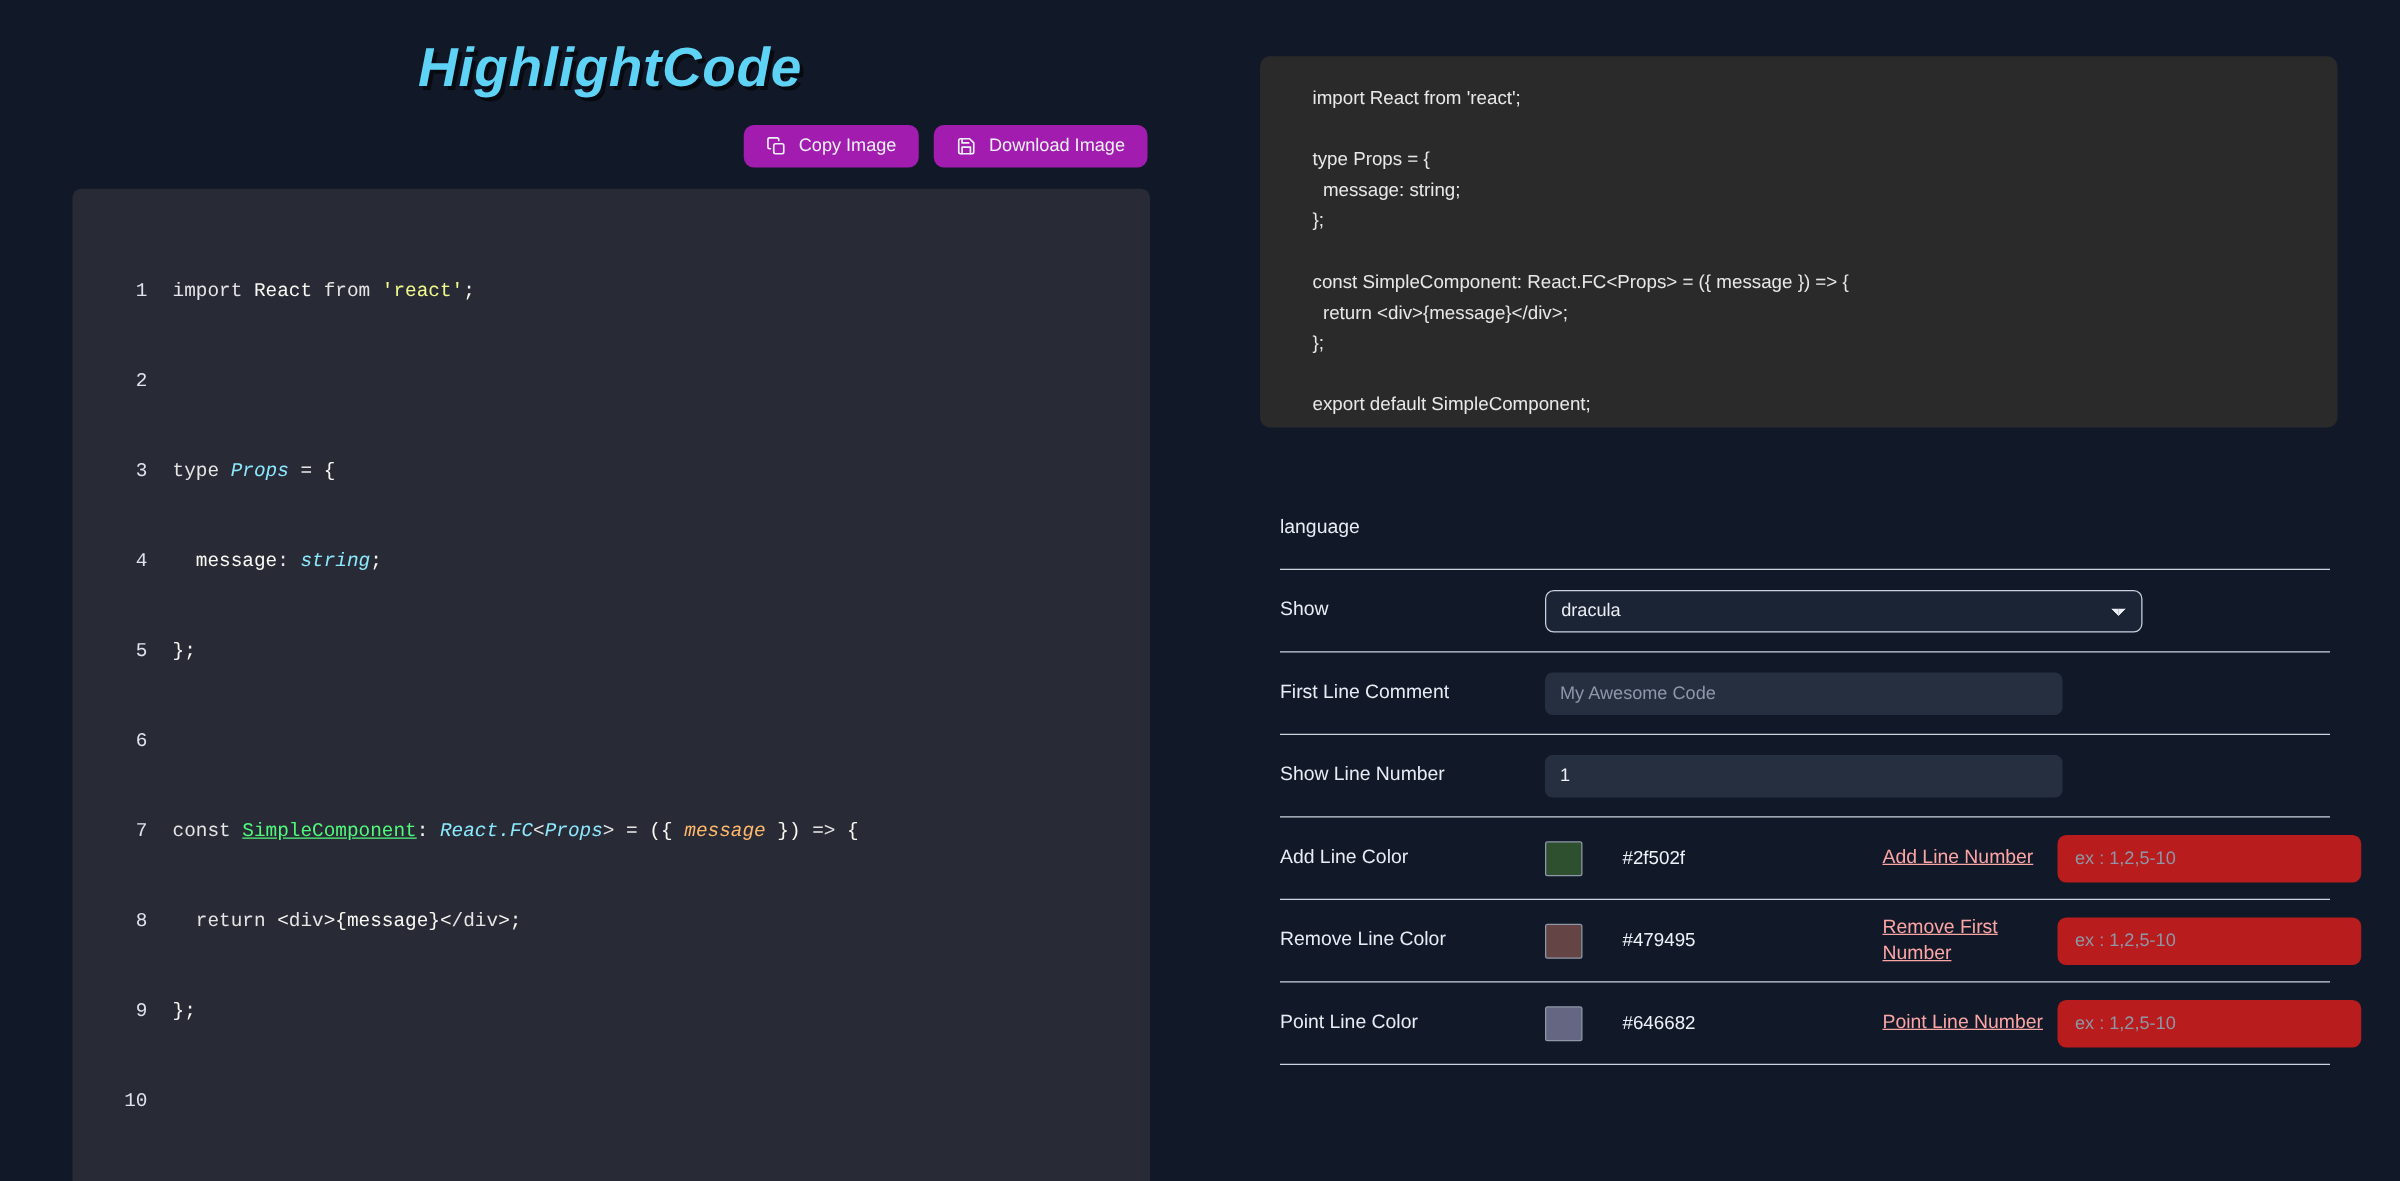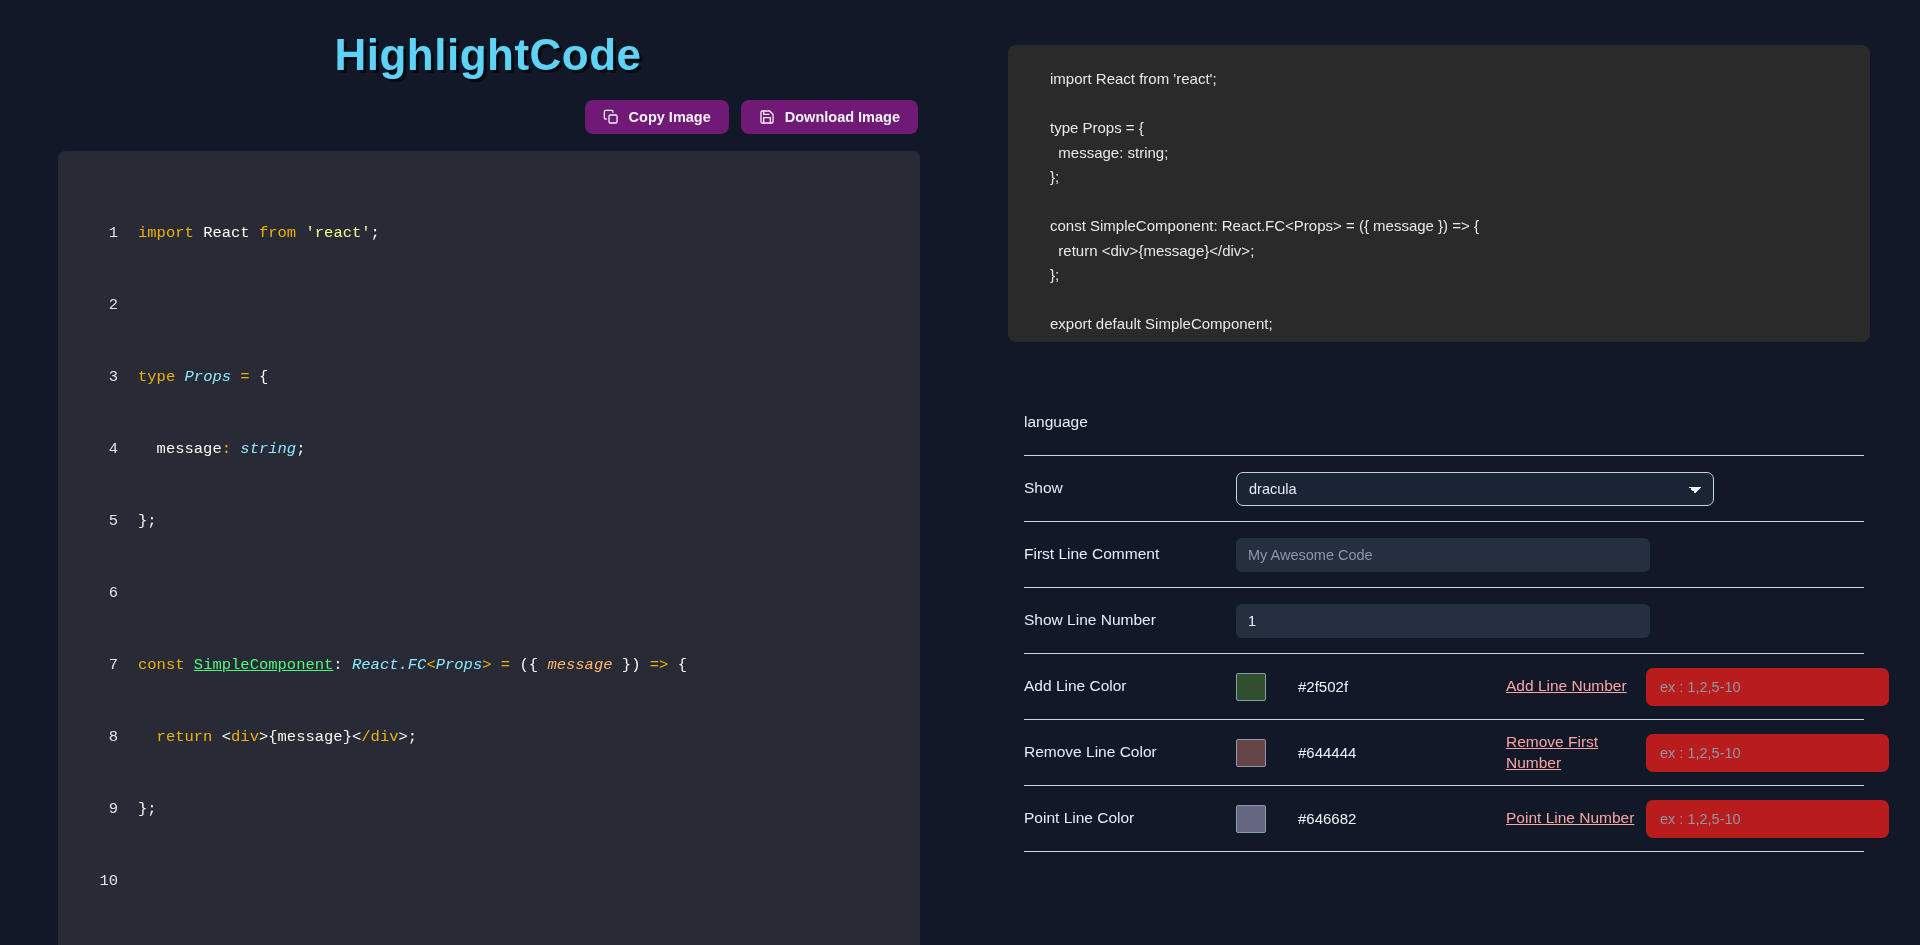--- a/index.html
+++ b/index.html
@@ -22,46 +22,46 @@
   .left-col {
     width: 1008px;
     padding: 0 48px 0 58px;
     position: relative;
   }
   .app-title {
     margin: 0;
     padding-top: 30px;
     text-align: center;
     font-size: 44px;
+    font-style: italic;
     font-weight: bold;
     color: #5ed3f5;
     letter-spacing: 0.5px;
     text-shadow: 3px 3px 0 rgba(0,0,0,0.55);
     width: 860px;
   }
   .btn-row {
     display: flex;
     justify-content: flex-end;
     gap: 12px;
     width: 860px;
     margin-top: 20px;
   }
   .btn {
     display: inline-flex;
     align-items: center;
     gap: 10px;
-    background: #701a75;
+    background: #a21caf;
     color: #eef2f7;
     border: none;
     border-radius: 8px;
     padding: 9px 18px;
     font-size: 14.5px;
     font-family: "Liberation Sans", sans-serif;
     cursor: pointer;
-    font-weight: bold;
   }
   .btn svg { display:block; }
 
   .code-card {
     margin-top: 17px;
     width: 862px;
     background: #282a36;
     border-radius: 7px;
     padding: 22px 0 22px 0;
     overflow: hidden;
@@ -76,21 +76,21 @@
   }
   .code-line { display: flex; padding: 0 20px; }
   .ln {
     width: 40px;
     text-align: right;
     color: #dfe3ec;
     flex: 0 0 40px;
     user-select: none;
   }
   .lc { padding-left: 20px; }
-  .t-kw   { color: #eab308; }
+  .t-kw   { color: #e5e5e5; }
   .t-str  { color: #f1fa8c; }
   .t-fn   { color: #50fa7b; text-decoration: underline; }
   .t-type { color: #8be9fd; font-style: italic; }
   .t-par  { color: #ffb86c; font-style: italic; }
   .t-pln  { color: #f8f8f2; }
 
   
   .right-col {
     width: 912px;
     padding: 45px 36px 0 0;
@@ -306,21 +306,21 @@
         <div class="rlabel">Add Line Number</div>
         <div class="sfield">
           <input class="small" type="text" placeholder="ex : 1,2,5-10" style="">
         </div>
       </div>
 
       <div class="srow">
         <div class="slabel">Remove Line Color</div>
         <div class="colorfield">
           <div class="swatch" style="background:#644444"></div>
-          <div class="hexval">#644444</div>
+          <div class="hexval">#479495</div>
         </div>
         <div class="rlabel">Remove First Number</div>
         <div class="sfield">
           <input class="small" type="text" placeholder="ex : 1,2,5-10" style="">
         </div>
       </div>
 
       <div class="srow">
         <div class="slabel">Point Line Color</div>
         <div class="colorfield">

